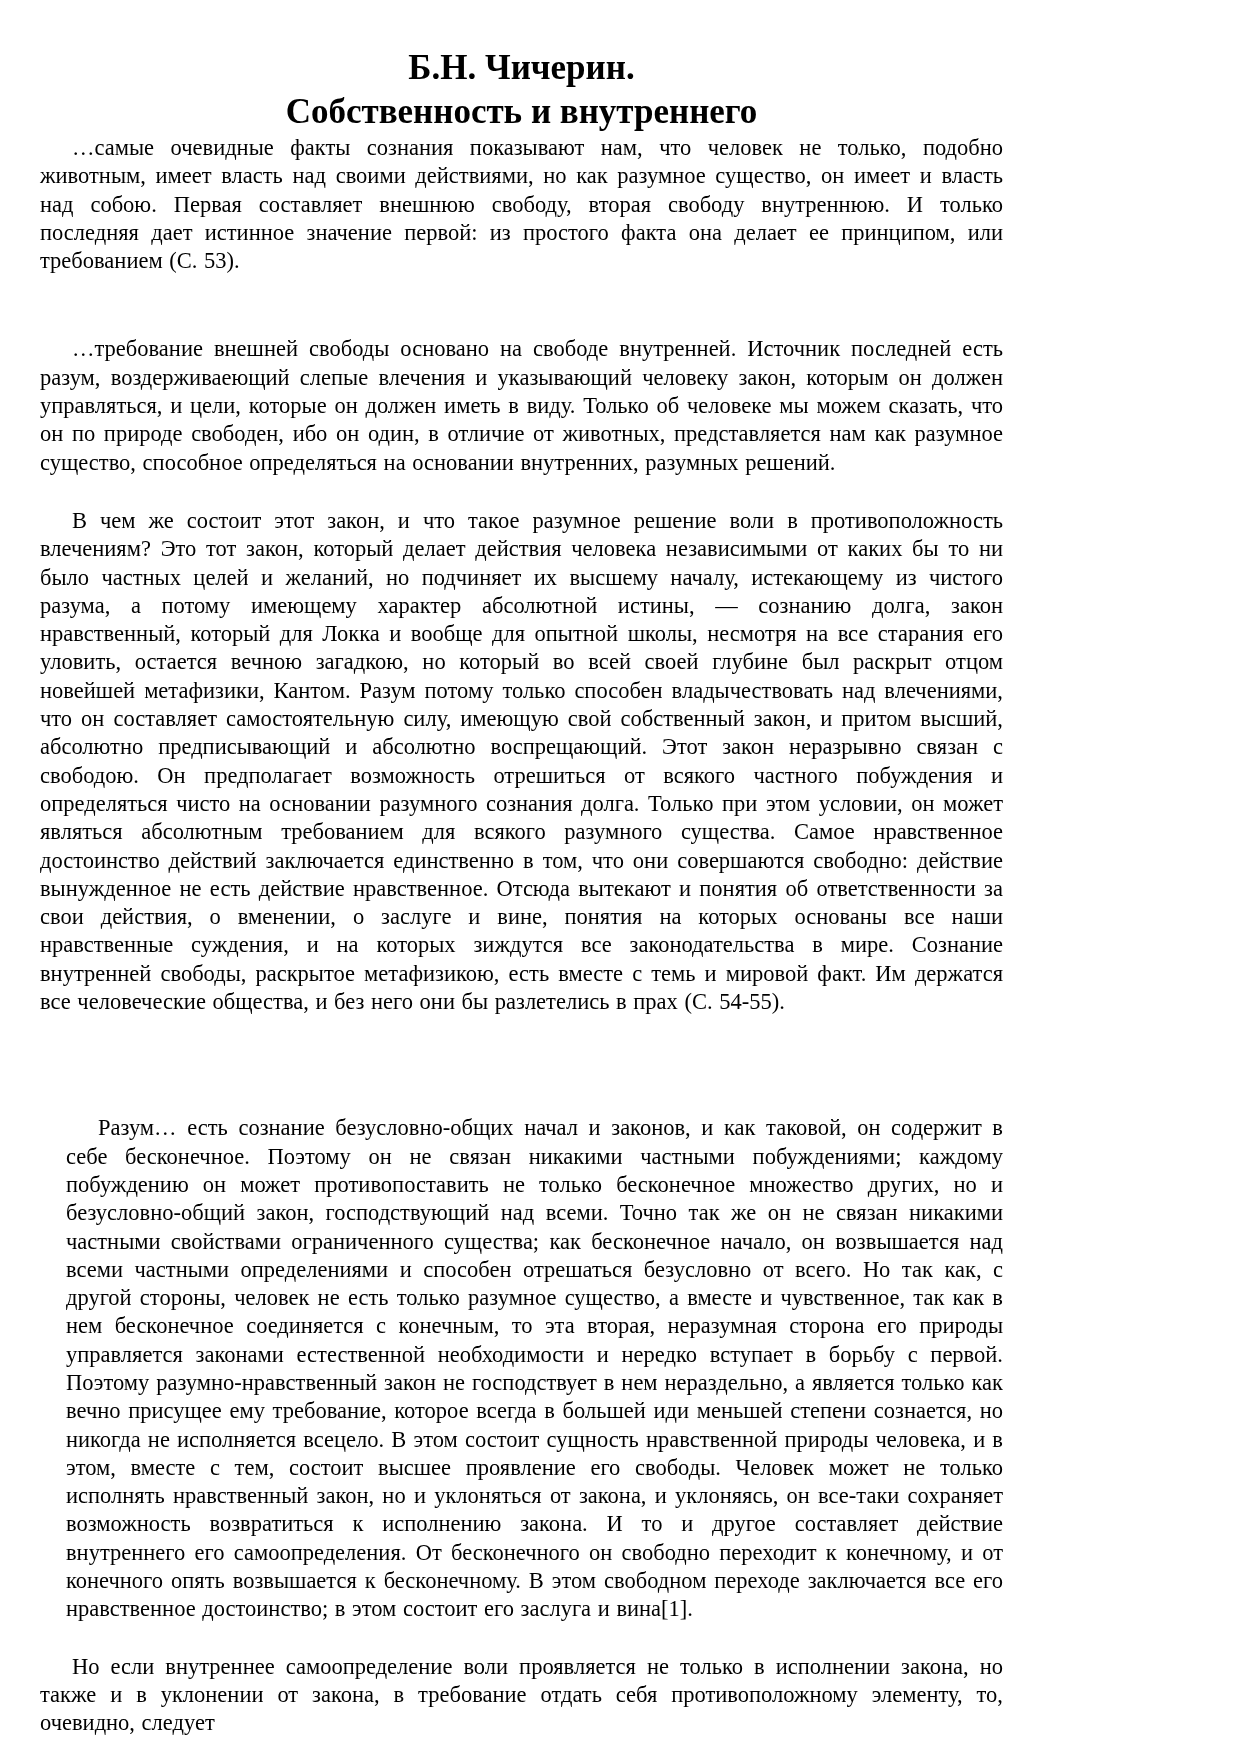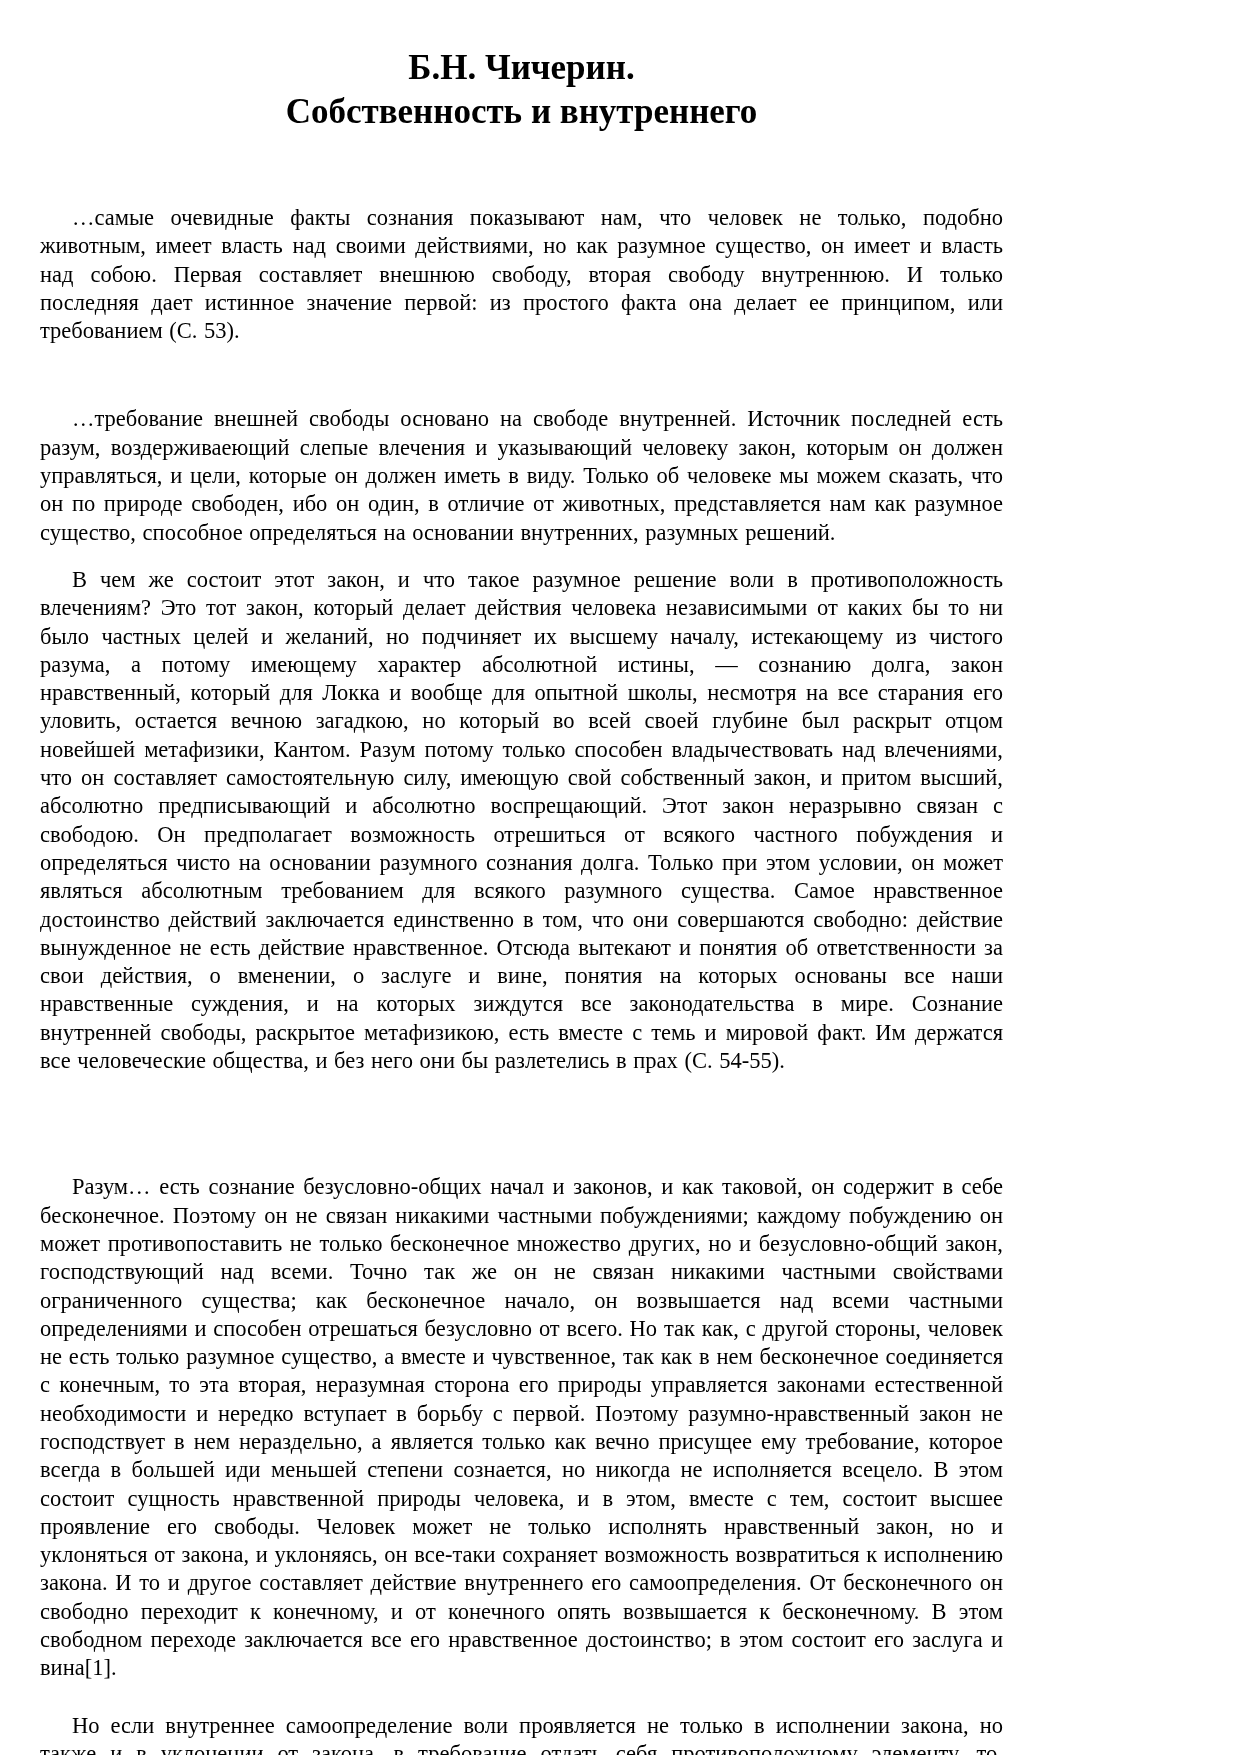--- a/index.html
+++ b/index.html
@@ -30,24 +30,24 @@
     display: block;
   }
   .body-text p {
     margin: 0;
     font-size: 22.5px;
     line-height: 28.3px;
     text-align: justify;
     text-indent: 32px;
     word-spacing: 1px;
   }
-  p.para-1 { margin-top: 70px; }
+  p.para-1 { }
   p.para-2 { margin-top: 60px; }
-  p.para-3 { margin-top: 19px; }
-  p.para-4 { margin-top: 98px; }
+  p.para-3 { margin-top: 30px; }
+  p.para-4 { margin-top: 98px; margin-left: 26px; }
   p.para-5 { margin-top: 29px; }
 </style>
 </head>
 <body>
 
 <div class="page">
   <h1 class="doc-title">
     <span class="title-line">Б.Н. Чичерин.</span>
     <span class="title-line">Собственность и внутреннего</span>
   </h1>

